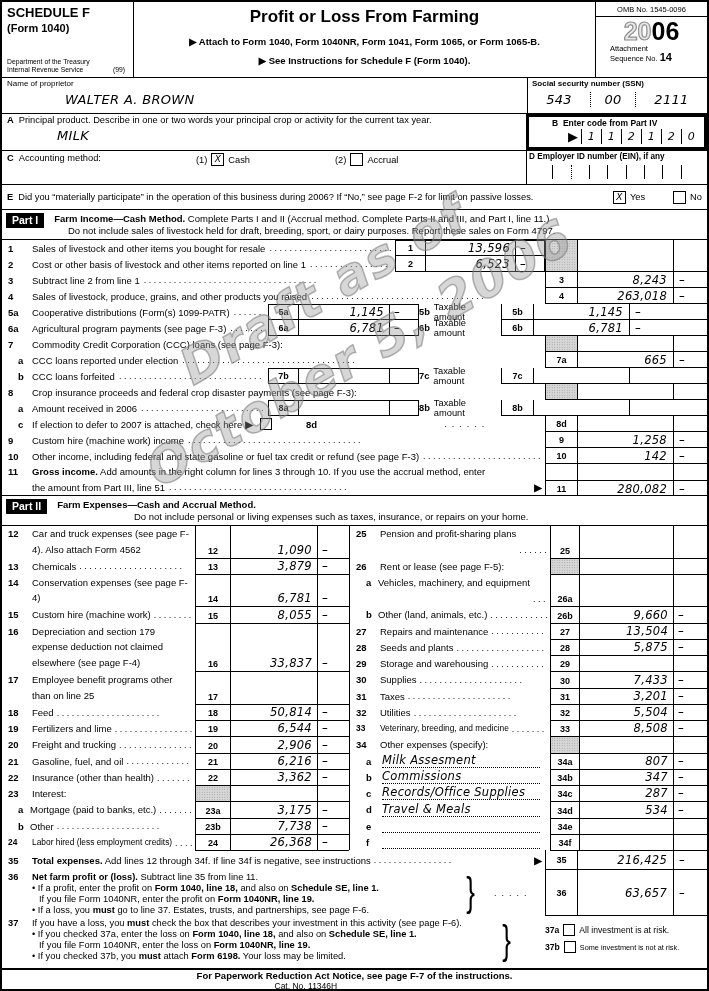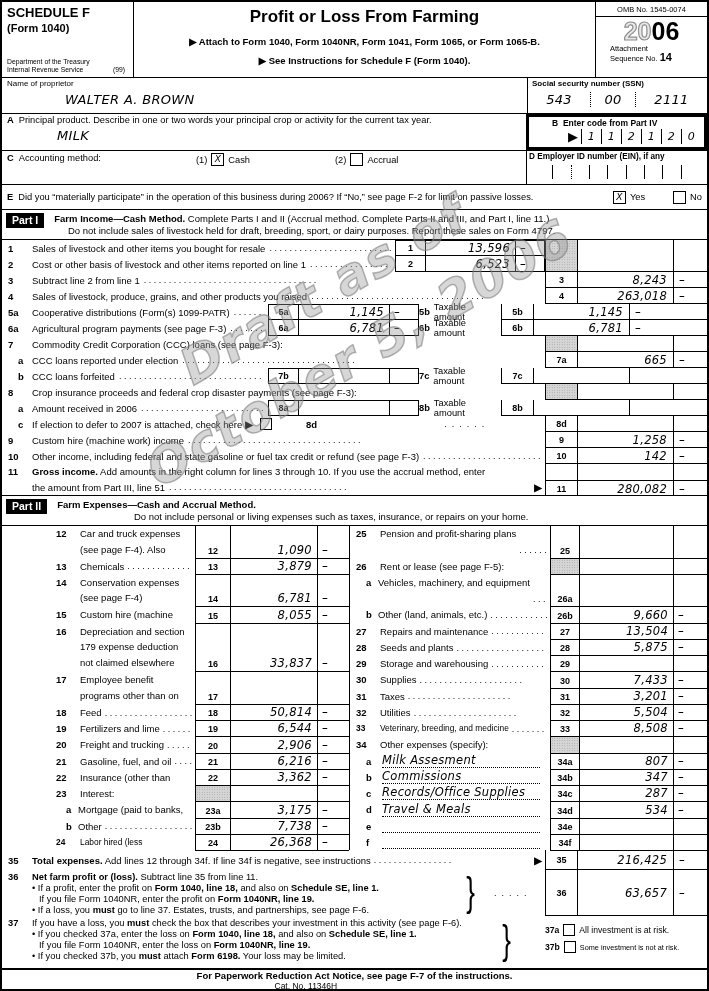--- a/index.html
+++ b/index.html
@@ -89,21 +89,21 @@
   .r11d{width:543px;font-size:9.5px;line-height:15.5px;padding-left:30px;box-sizing:border-box;position:relative;}
   .r11d .n{position:absolute;left:0;top:0;}
   .r11l2{display:flex;align-items:center;}
   .r11l2 .dots2{flex:1;overflow:hidden;white-space:nowrap;margin:0 4px;font-size:9px;}
   .r11l2 .dots2::after{content:" .  .  .  .  .  .  .  .  .  .  .  .  .  .  .  .  .  .  .  .  .  .  .  .  .  .  .  .  .  .  .  .  .  .  .  .";}
   .r11col{display:flex;flex-direction:column;flex:1;}
   .r11col .half{display:flex;height:16px;}
   .bt{border-top:1px solid #000;}
   
   .p2{display:flex;height:325px;}
-  .p2l{width:348px;border-right:1px solid #000;box-sizing:border-box;padding-left:48px;}
+  .p2l{width:348px;border-right:1px solid #000;box-sizing:border-box;}
   .p2r{width:357px;}
   .pr{display:flex;}
   .u1{height:16.25px;}.u2{height:32.5px;}.u3{height:48.75px;}
   .ld,.rd{flex:1;display:flex;font-size:9.5px;line-height:15.5px;padding-left:4px;overflow:hidden;box-sizing:border-box;}
   .ld .t,.rd .t{flex:0 1 auto;min-width:0;}
   .ld::after,.rd::after{content:" .  .  .  .  .  .  .  .  .  .  .  .  .  .  .  .  .  .  .  .  .";flex:1;min-width:0;overflow:hidden;white-space:nowrap;margin:0 3px;font-size:9px;align-self:flex-end;}
   .ld .n,.rd .n{padding-left:2px;width:24px;}
   .ld .n2,.rd .n2{padding-left:12px;width:12px;}
   .small{font-size:8.4px;}
   .bl{width:36px;border-left:1px solid #000;border-right:1px solid #000;border-bottom:1px solid #000;font-weight:bold;font-size:9px;display:flex;align-items:flex-end;justify-content:center;padding-bottom:2px;box-sizing:border-box;flex-shrink:0;}
@@ -159,21 +159,21 @@
         <span>Internal Revenue Service</span>
         <span class="code">(99)</span>
       </div>
     </div>
     <div class="hdr-center">
       <div class="title">Profit or Loss From Farming</div>
       <div class="attach">▶ Attach to Form 1040, Form 1040NR, Form 1041, Form 1065, or Form 1065-B.</div>
       <div class="see">▶ See Instructions for Schedule F (Form 1040).</div>
     </div>
     <div class="hdr-right">
-      <div class="omb">OMB No. 1545-0074</div>
+      <div class="omb">OMB No. 1545-0096</div>
       <div class="year"><span class="outline">20</span><span>06</span></div>
       <div class="attline">
         <span>Attachment</span><br>
         <span>Sequence No.</span> <span class="seqno">14</span>
       </div>
     </div>
   </div>
 
   <div class="rowname sec">
     <div class="nm-l">

